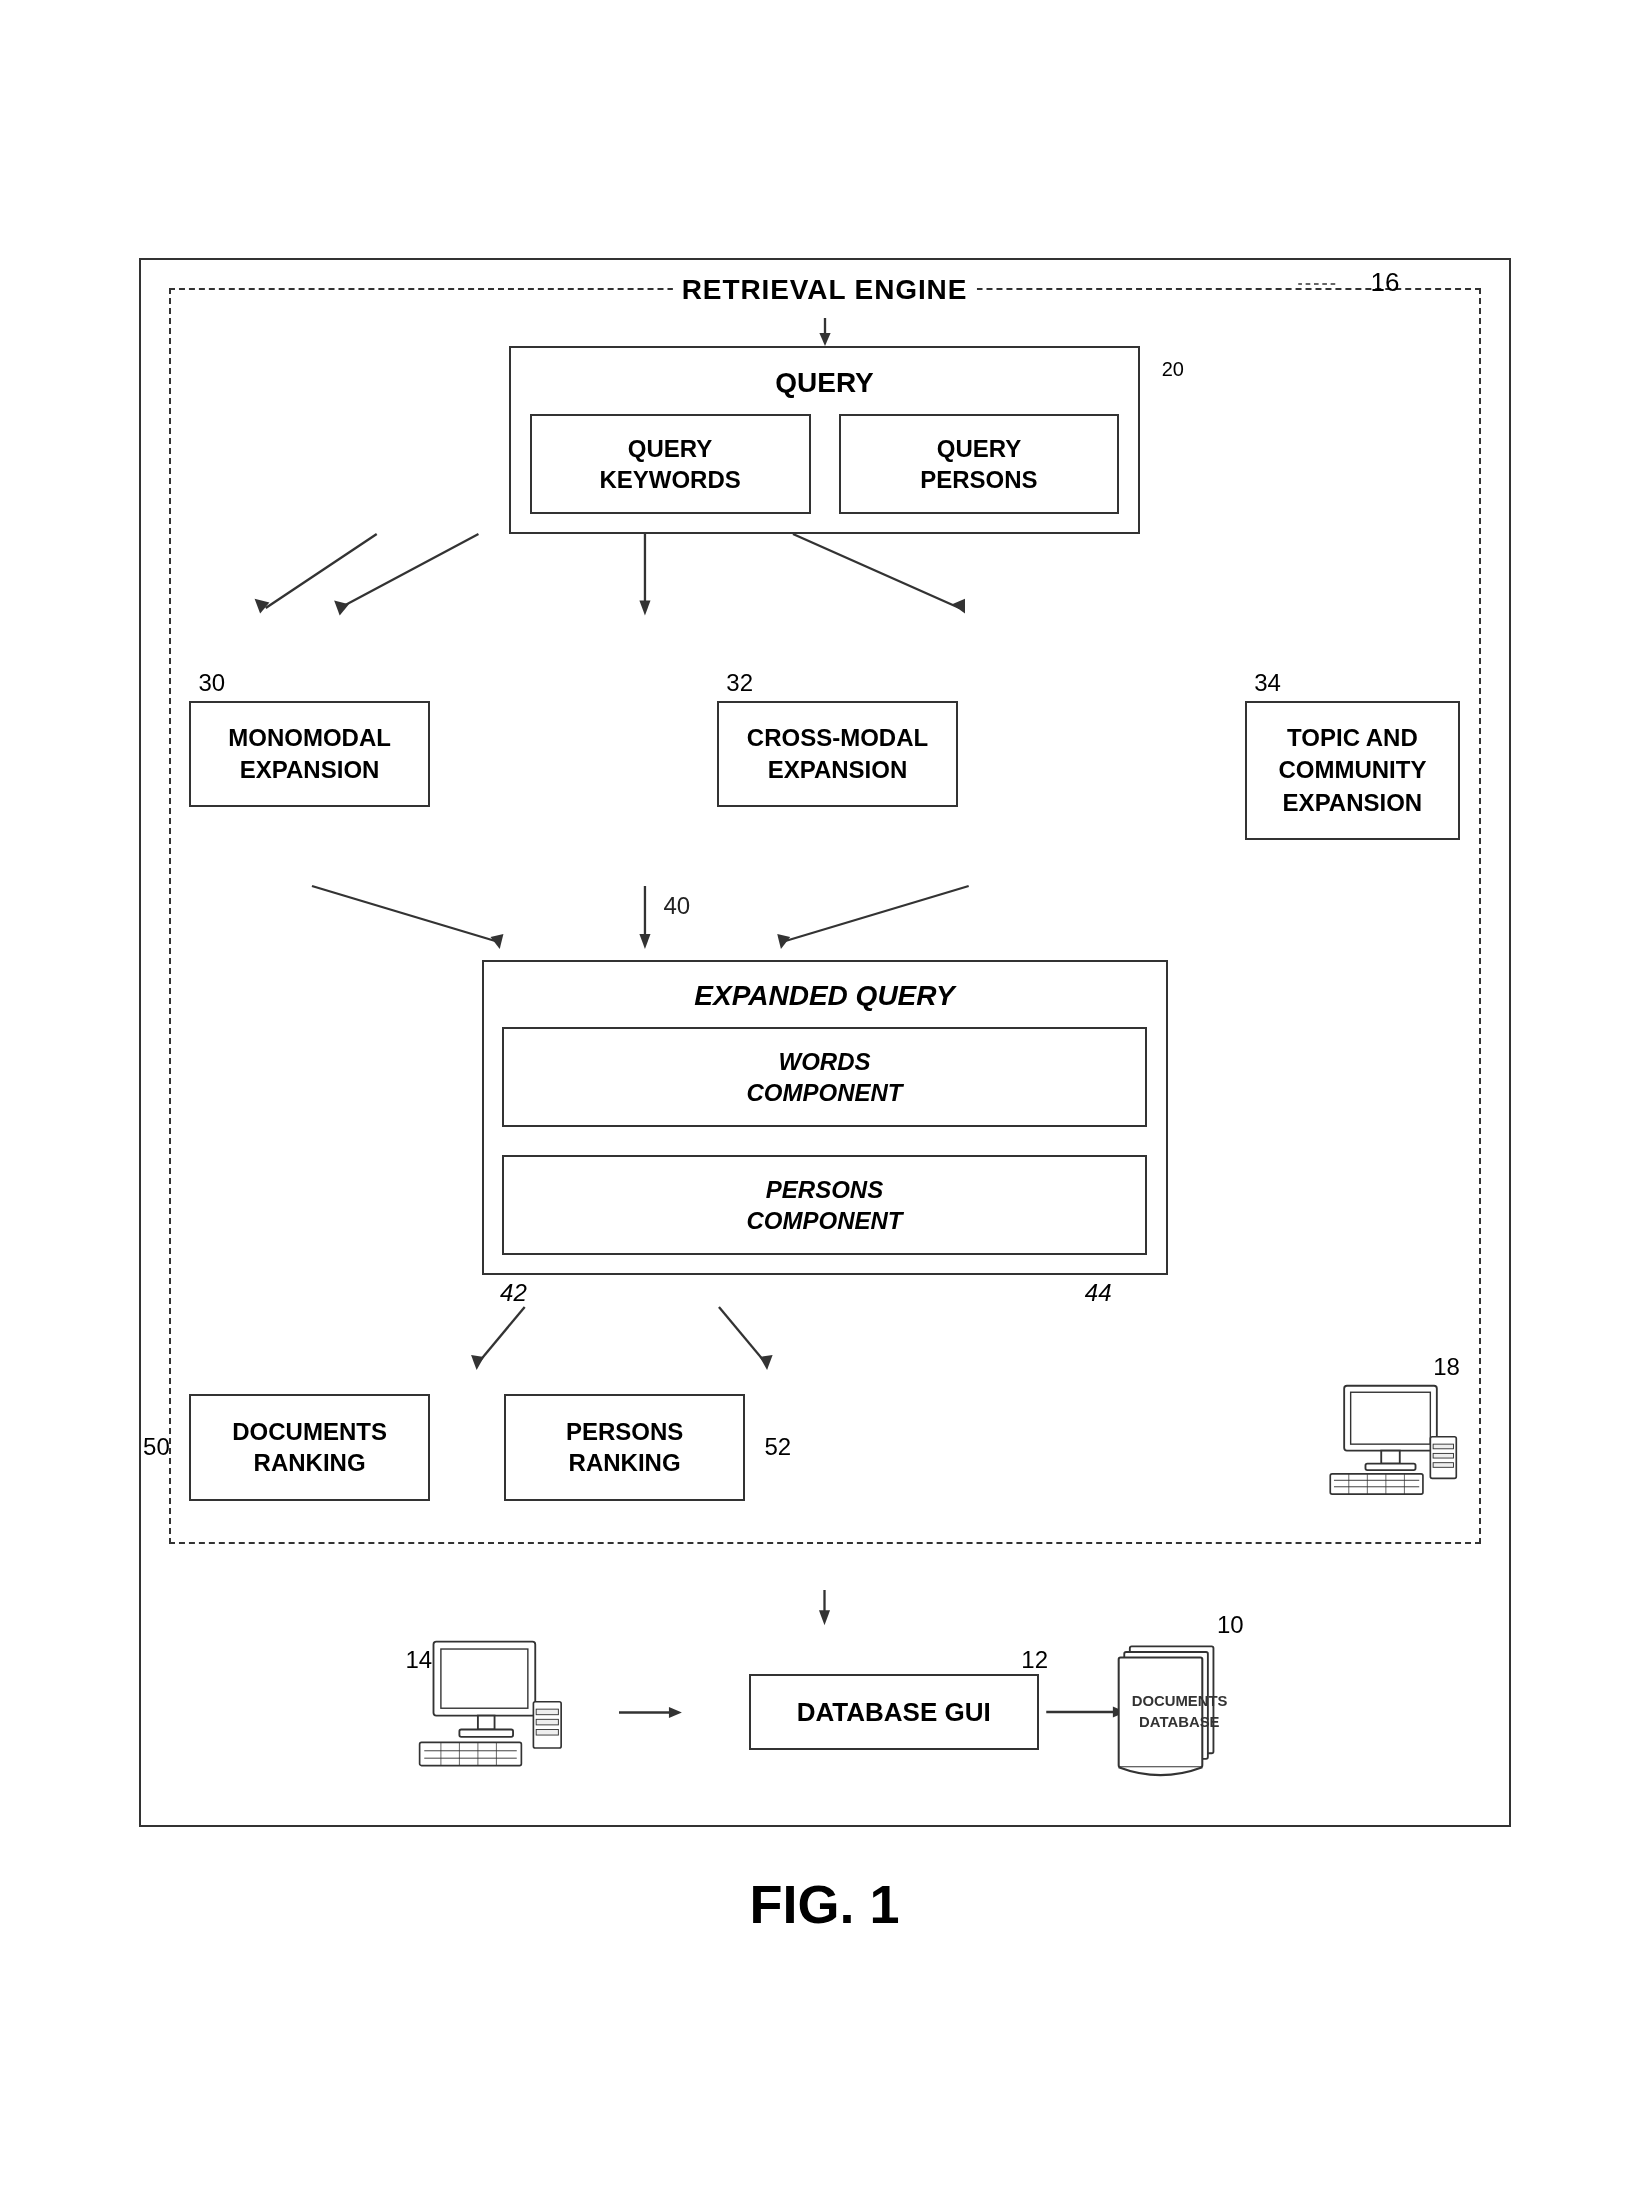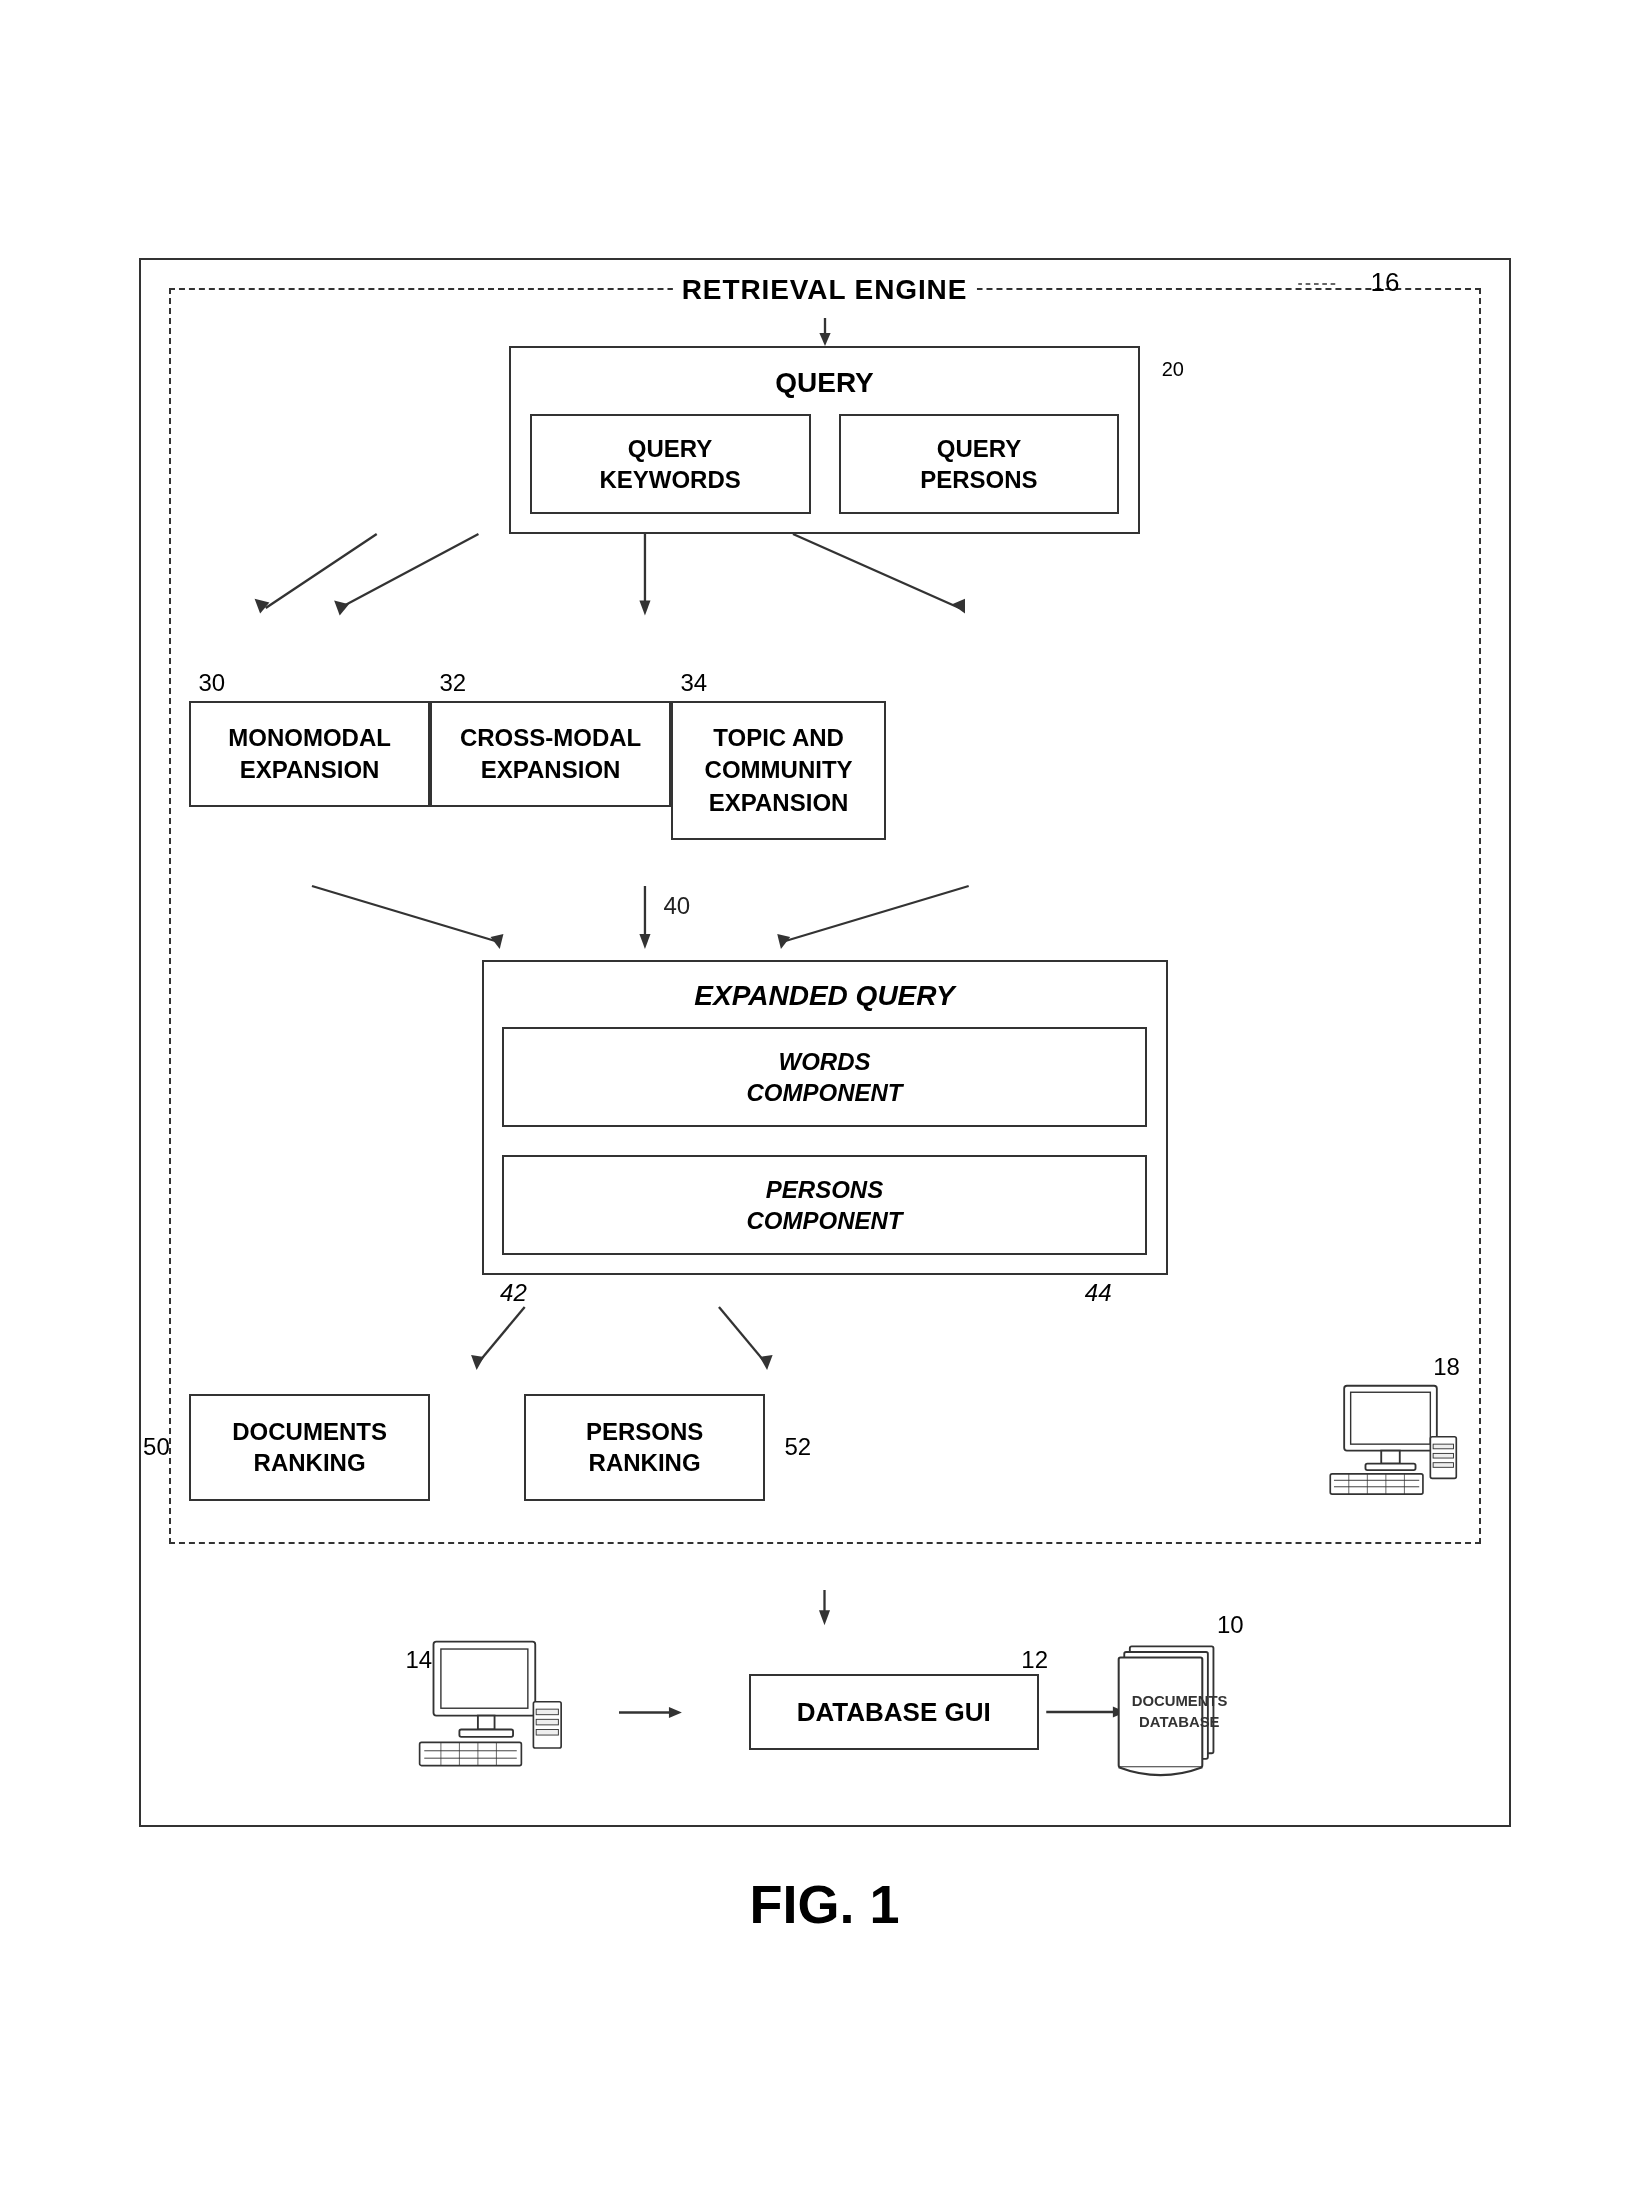--- a/index.html
+++ b/index.html
@@ -65,20 +65,21 @@
       flex: 1;
       padding: 16.7px 9.3px;
       text-align: center;
       font-size: 24px;
       font-weight: bold;
       line-height: 1.3;
     }
     
     .expansion-row {
       display: flex;
+      justify-content: space-between;
       align-items: stretch;
       margin: 56px 0 46px 0;
       position: relative;
     }
     .expansion-box {
       border: 2.3px solid #333;
       width: 241px;
       padding: 18.6px 13px;
       text-align: center;
       font-size: 24px;
@@ -262,21 +263,21 @@
 
           <line x1="360" y1="0" x2="310" y2="60" stroke="#333" stroke-width="2.5"></line>
           <polygon points="308,68 302,52 316,54" fill="#333"></polygon>
 
           <line x1="570" y1="0" x2="620" y2="60" stroke="#333" stroke-width="2.5"></line>
           <polygon points="622,68 614,54 628,52" fill="#333"></polygon>
         </svg>
 
         <div style="display:flex; align-items:center; justify-content:space-between; position:relative;">
 
-          <div style="display:flex; gap:94px; align-items:center; flex:1;">
+          <div style="display:flex; gap:74px; align-items:center; flex:1;">
 
             <div style="position:relative;">
               <span style="position:absolute; top:50%; left:-46px; transform:translateY(-50%); font-size:24px;">50</span>
               <div class="ranking-box">
                 <span>DOCUMENTS<br>RANKING</span>
               </div>
             </div>
 
             <div style="position:relative;">
               <div class="ranking-box">

